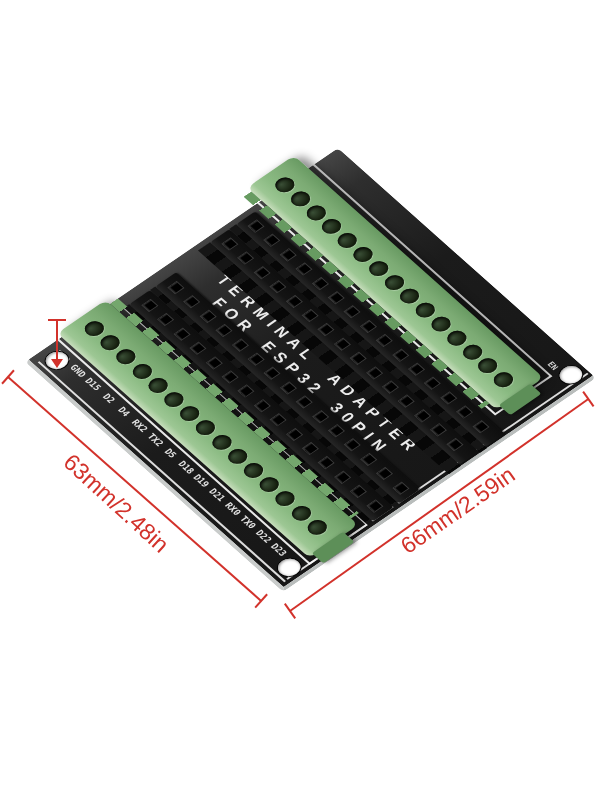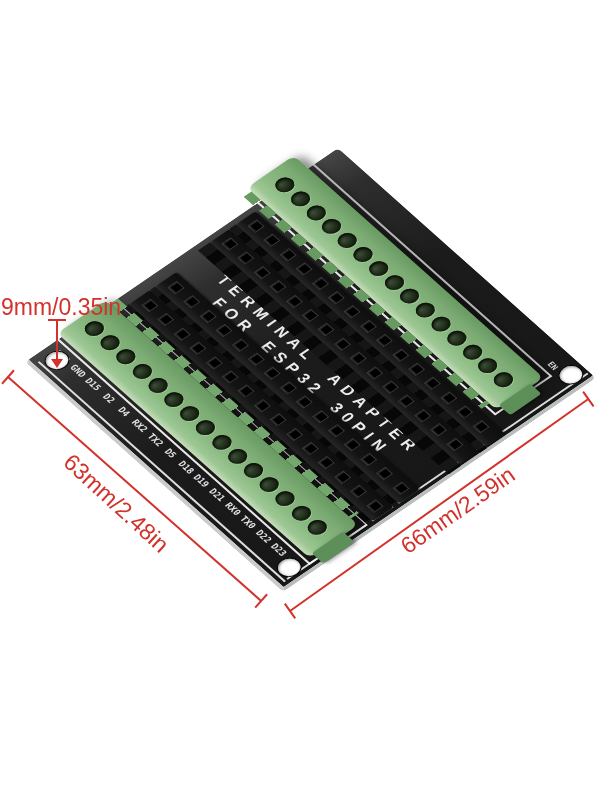--- a/index.html
+++ b/index.html
@@ -284,21 +284,20 @@
             <span class="t-hole" style="--i: 12;"></span>
             <span class="t-hole" style="--i: 13;"></span>
             <span class="t-hole" style="--i: 14;"></span>
           </div>
         <div class="t-cap"></div>
       </div>
 
     </div>
   </div>
 
-  <div class="dim-text dim-h-text">9mm/0.35in</div>
   <div class="dim-h-tbar"></div>
   <div class="dim-h-line"></div>
   <div class="dim-h-arrow"></div>
 
   <div class="dline dim-l-line"></div>
   <div class="dim-text dim-l-text">63mm/2.48in</div>
 
   <div class="dline dim-r-line"></div>
   <div class="dim-text dim-r-text">66mm/2.59in</div>
 

